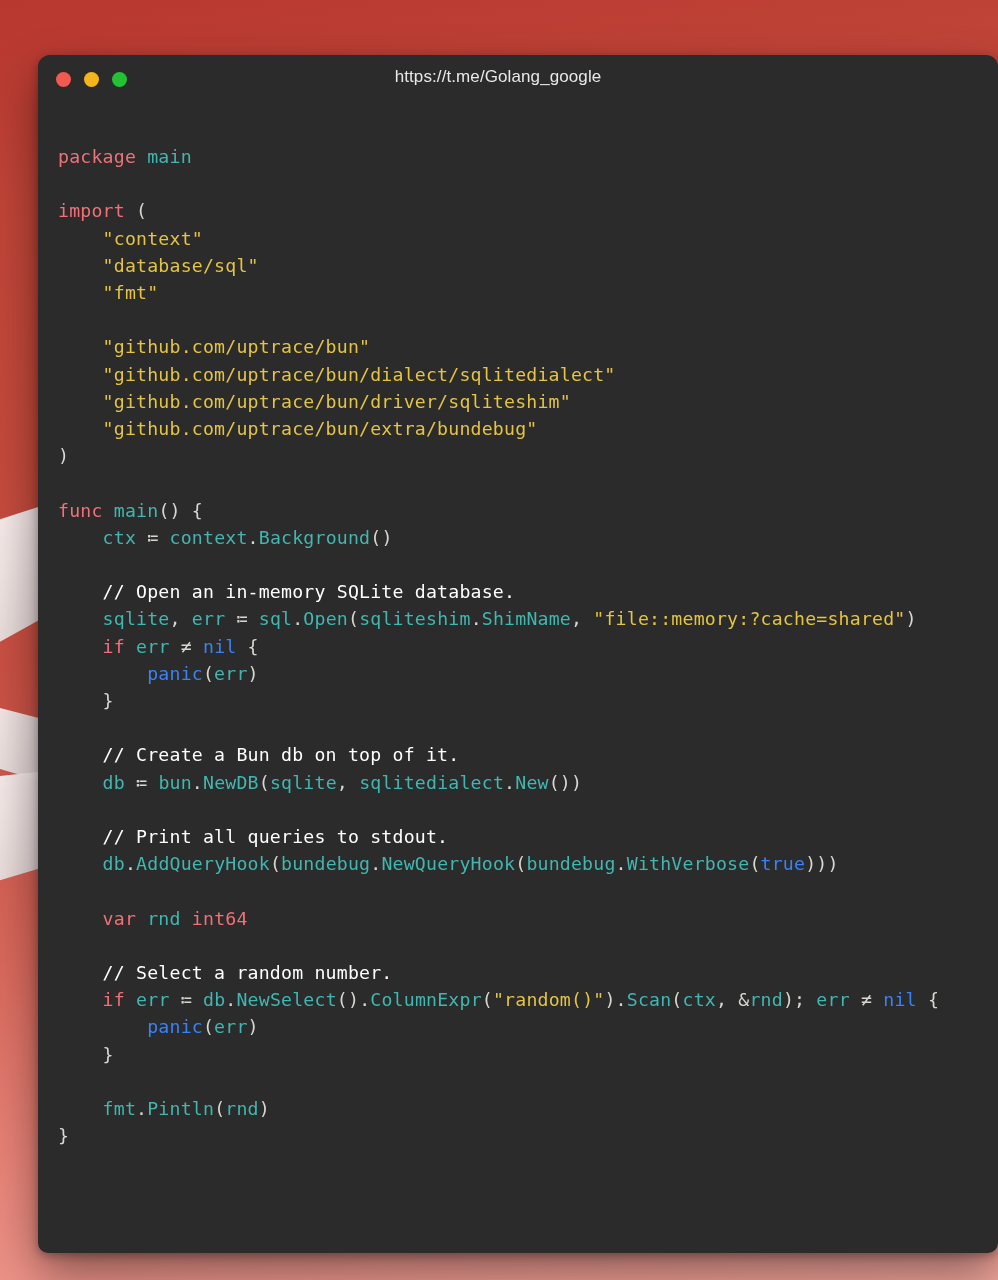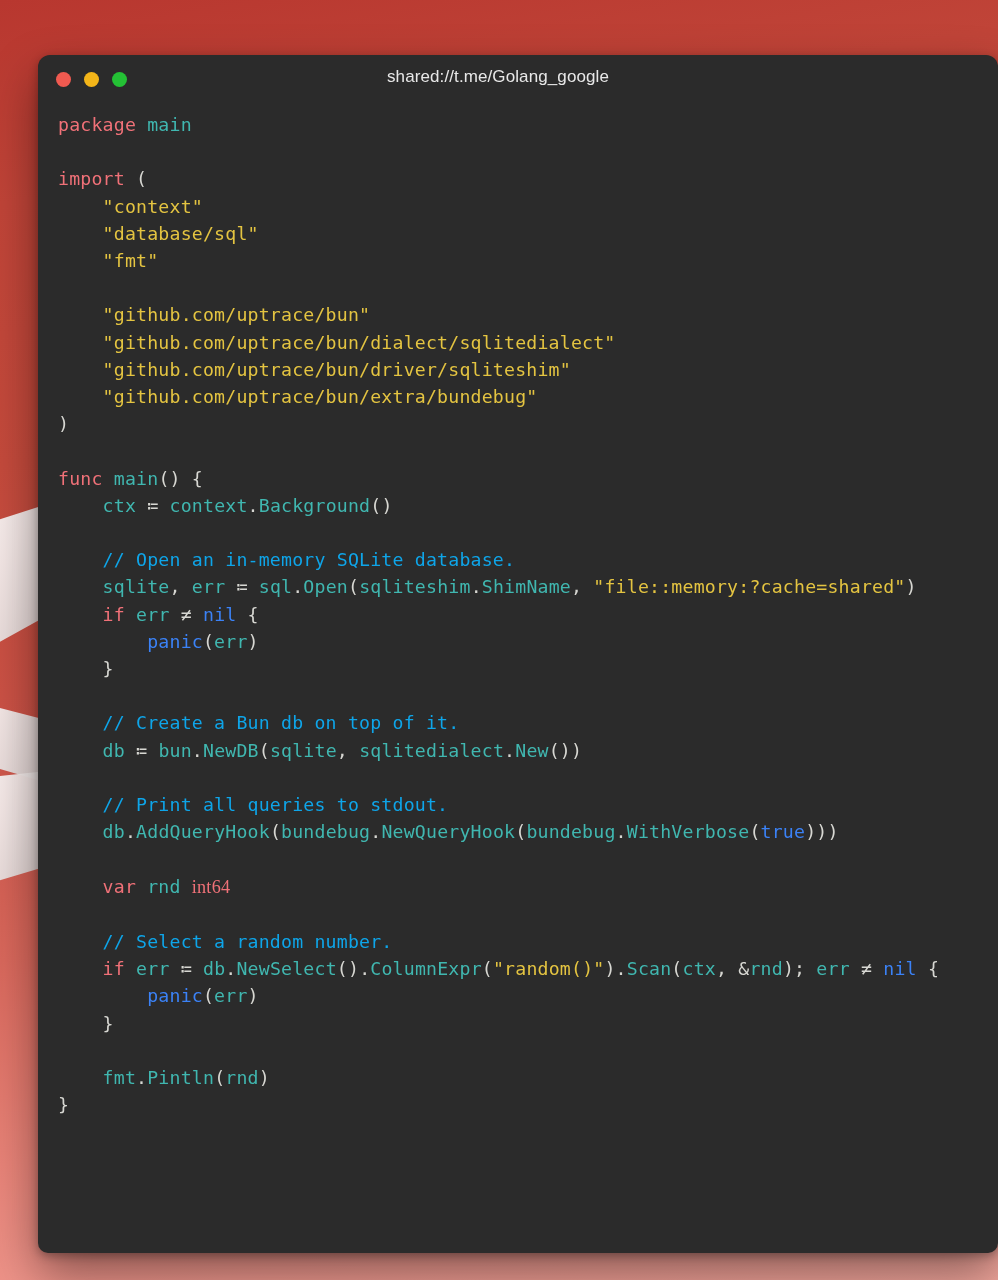--- a/index.html
+++ b/index.html
@@ -101,48 +101,49 @@
   
   #code {
     padding: 0 18px 0 20px;
     font-family: "DejaVu Sans Mono", monospace;
     font-size: 18.2px;
     line-height: 27.2px;
     white-space: pre-wrap;
     word-break: break-word;
     color: #d7d7d2;
     letter-spacing: .2px;
+    margin-top: 32px;
   }
   .line { min-height: 27.2px; }
   .blank { height: 27.2px; }
 
   
   .kw   { color: #f07178; }  
-  .typ  { color: #f07178; font-family: Liberation Serif, serif; }  
+  .typ  { color: #f07178; }  
   .id   { color: #40b7b0; }
   .str  { color: #e4c441; }  
-  .cmt  { color: #0ea5e9; }  
+  .cmt  { color: #ffffff; }  
   .pn   { color: #d7d7d2; }  
   .lit  { color: #3b82f6; }  
 </style>
 </head>
 <body>
 
 <div id="backdrop">
   <div class="shard" id="shard-a"></div>
   <div class="shard" id="shard-b"></div>
   <div class="shard" id="shard-c"></div>
 </div>
 
 <div id="window">
 
   <div id="titlebar">
     <div id="traffic">
       <span class="dot" id="dot-close"></span>
       <span class="dot" id="dot-min"></span>
       <span class="dot" id="dot-max"></span>
     </div>
-    <div id="window-title">shared://t.me/Golang_google</div>
+    <div id="window-title">https://t.me/Golang_google</div>
   </div>
 
   <div id="code"><div class="line"><span class="kw">package</span><span class="pn"> </span><span class="id">main</span></div><div class="line blank">&nbsp;</div><div class="line"><span class="kw">import</span><span class="pn"> </span><span class="pn">(</span></div><div class="line"><span class="pn">    </span><span class="str">"context"</span></div><div class="line"><span class="pn">    </span><span class="str">"database/sql"</span></div><div class="line"><span class="pn">    </span><span class="str">"fmt"</span></div><div class="line blank">&nbsp;</div><div class="line"><span class="pn">    </span><span class="str">"github.com/uptrace/bun"</span></div><div class="line"><span class="pn">    </span><span class="str">"github.com/uptrace/bun/dialect/sqlitedialect"</span></div><div class="line"><span class="pn">    </span><span class="str">"github.com/uptrace/bun/driver/sqliteshim"</span></div><div class="line"><span class="pn">    </span><span class="str">"github.com/uptrace/bun/extra/bundebug"</span></div><div class="line"><span class="pn">)</span></div><div class="line blank">&nbsp;</div><div class="line"><span class="kw">func</span><span class="pn"> </span><span class="id">main</span><span class="pn">()</span><span class="pn"> </span><span class="pn">{</span></div><div class="line"><span class="pn">    </span><span class="id">ctx</span><span class="pn"> </span><span class="pn">≔</span><span class="pn"> </span><span class="id">context</span><span class="pn">.</span><span class="id">Background</span><span class="pn">()</span></div><div class="line blank">&nbsp;</div><div class="line"><span class="pn">    </span><span class="cmt">// Open an in-memory SQLite database.</span></div><div class="line"><span class="pn">    </span><span class="id">sqlite</span><span class="pn">,</span><span class="pn"> </span><span class="id">err</span><span class="pn"> </span><span class="pn">≔</span><span class="pn"> </span><span class="id">sql</span><span class="pn">.</span><span class="id">Open</span><span class="pn">(</span><span class="id">sqliteshim</span><span class="pn">.</span><span class="id">ShimName</span><span class="pn">,</span><span class="pn"> </span><span class="str">"file::memory:?cache=shared"</span><span class="pn">)</span></div><div class="line"><span class="pn">    </span><span class="kw">if</span><span class="pn"> </span><span class="id">err</span><span class="pn"> </span><span class="pn">≠</span><span class="pn"> </span><span class="lit">nil</span><span class="pn"> </span><span class="pn">{</span></div><div class="line"><span class="pn">        </span><span class="lit">panic</span><span class="pn">(</span><span class="id">err</span><span class="pn">)</span></div><div class="line"><span class="pn">    </span><span class="pn">}</span></div><div class="line blank">&nbsp;</div><div class="line"><span class="pn">    </span><span class="cmt">// Create a Bun db on top of it.</span></div><div class="line"><span class="pn">    </span><span class="id">db</span><span class="pn"> </span><span class="pn">≔</span><span class="pn"> </span><span class="id">bun</span><span class="pn">.</span><span class="id">NewDB</span><span class="pn">(</span><span class="id">sqlite</span><span class="pn">,</span><span class="pn"> </span><span class="id">sqlitedialect</span><span class="pn">.</span><span class="id">New</span><span class="pn">())</span></div><div class="line blank">&nbsp;</div><div class="line"><span class="pn">    </span><span class="cmt">// Print all queries to stdout.</span></div><div class="line"><span class="pn">    </span><span class="id">db</span><span class="pn">.</span><span class="id">AddQueryHook</span><span class="pn">(</span><span class="id">bundebug</span><span class="pn">.</span><span class="id">NewQueryHook</span><span class="pn">(</span><span class="id">bundebug</span><span class="pn">.</span><span class="id">WithVerbose</span><span class="pn">(</span><span class="lit">true</span><span class="pn">)))</span></div><div class="line blank">&nbsp;</div><div class="line"><span class="pn">    </span><span class="kw">var</span><span class="pn"> </span><span class="id">rnd</span><span class="pn"> </span><span class="typ">int64</span></div><div class="line blank">&nbsp;</div><div class="line"><span class="pn">    </span><span class="cmt">// Select a random number.</span></div><div class="line"><span class="pn">    </span><span class="kw">if</span><span class="pn"> </span><span class="id">err</span><span class="pn"> </span><span class="pn">≔</span><span class="pn"> </span><span class="id">db</span><span class="pn">.</span><span class="id">NewSelect</span><span class="pn">().</span><span class="id">ColumnExpr</span><span class="pn">(</span><span class="str">"random()"</span><span class="pn">).</span><span class="id">Scan</span><span class="pn">(</span><span class="id">ctx</span><span class="pn">,</span><span class="pn"> </span><span class="pn">&amp;</span><span class="id">rnd</span><span class="pn">);</span><span class="pn"> </span><span class="id">err</span><span class="pn"> </span><span class="pn">≠</span><span class="pn"> </span><span class="lit">nil</span><span class="pn"> </span><span class="pn">{</span></div><div class="line"><span class="pn">        </span><span class="lit">panic</span><span class="pn">(</span><span class="id">err</span><span class="pn">)</span></div><div class="line"><span class="pn">    </span><span class="pn">}</span></div><div class="line blank">&nbsp;</div><div class="line"><span class="pn">    </span><span class="id">fmt</span><span class="pn">.</span><span class="id">Pintln</span><span class="pn">(</span><span class="id">rnd</span><span class="pn">)</span></div><div class="line"><span class="pn">}</span></div></div>
 
 </div>
 
 </body></html>

